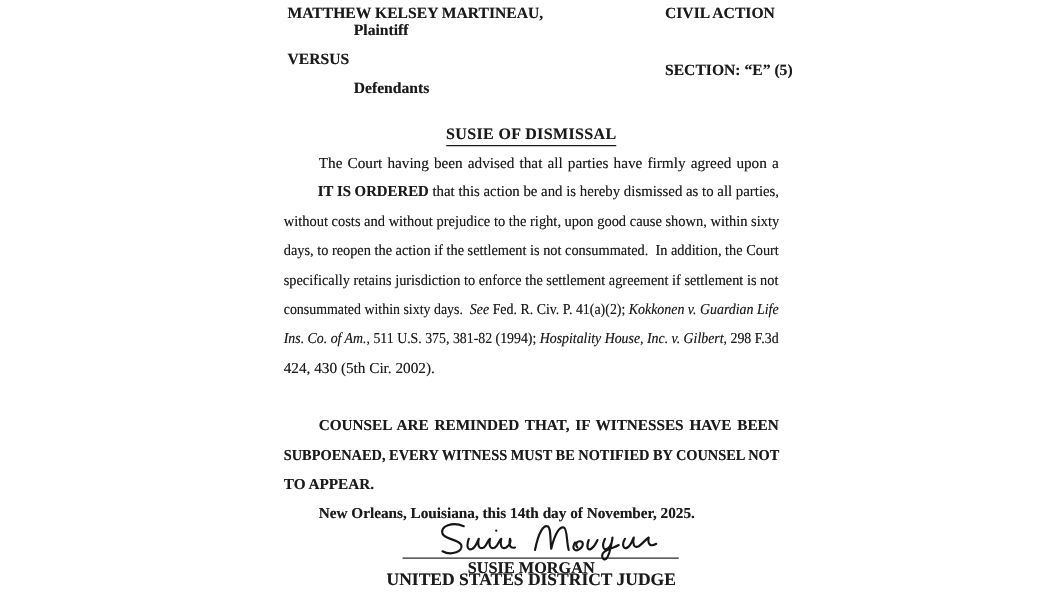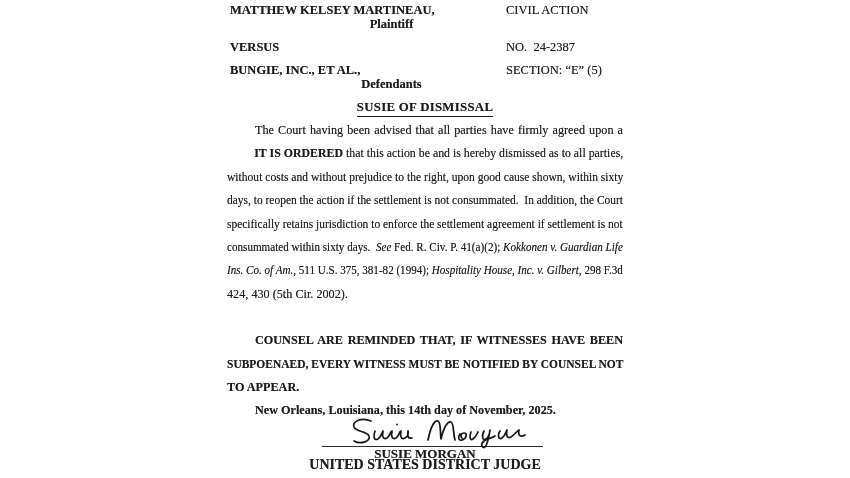--- a/index.html
+++ b/index.html
@@ -7,23 +7,23 @@
     position:relative;
     width:776px;height:478px;
     background:#ffffff;
     overflow:hidden;
     font-family:"Liberation Serif", serif;
     color:#1b1b1b;
   }
   .txt{text-shadow:0 0 0.5px rgba(27,27,27,0.55);}
   
   .cap-left{position:absolute;left:230px;top:3px;width:270px;font-size:12.5px;font-weight:bold;line-height:14px;}
-  .cap-right{position:absolute;left:506px;top:3px;width:170px;font-size:12.5px;font-weight:normal;line-height:14px;}
+  .cap-right{position:absolute;left:532px;top:3px;width:170px;font-size:12.5px;font-weight:bold;line-height:14px;}
   .cap-row{white-space:nowrap;}
-  .role-ind{padding-left:53px;text-align:center;}
+  .role-ind{padding-left:53px;}
   .gap9{height:9px;}
   .gap23{height:23px;}
   
   .title-wrap{position:absolute;left:227px;top:100px;width:396px;text-align:center;font-size:12.8px;font-weight:bold;letter-spacing:0.3px;}
   .title-wrap .u{display:inline-block;border-bottom:1.6px solid #1b1b1b;padding-bottom:1px;}
   
   .body{
     position:absolute;left:227px;top:119px;width:396px;
     font-size:12.2px;line-height:23.4px;
   }
@@ -42,28 +42,26 @@
 <body>
 
 <div class="page txt">
 
   <div class="cap-left">
     <div class="cap-row">MATTHEW KELSEY MARTINEAU,</div>
     <div class="cap-row role-ind">Plaintiff</div>
     <div class="gap9"></div>
     <div class="cap-row">VERSUS</div>
     <div class="gap9"></div>
-    <div class="cap-row">BUNGIE, INC., ET AL.,</div>
     <div class="cap-row role-ind">Defendants</div>
   </div>
 
   <div class="cap-right">
     <div class="cap-row">CIVIL ACTION</div>
     <div class="gap23"></div>
-    <div class="cap-row">NO.&nbsp; 24-2387</div>
     <div class="gap9"></div>
     <div class="cap-row">SECTION: “E” (5)</div>
   </div>
 
   <div class="title-wrap">
     <span class="u">SUSIE OF DISMISSAL</span>
   </div>
 
   <div class="body">
     <div class="bl j ind fit" style="">The Court having been advised that all parties have firmly agreed upon a</div>

